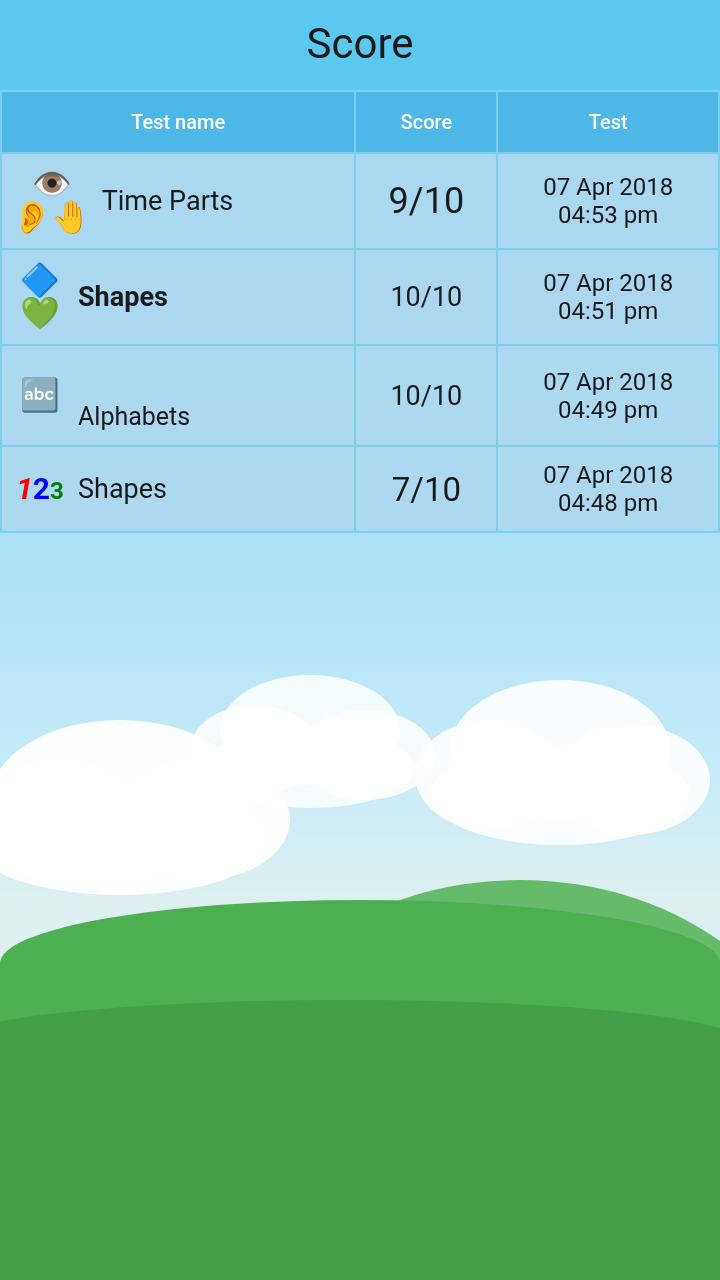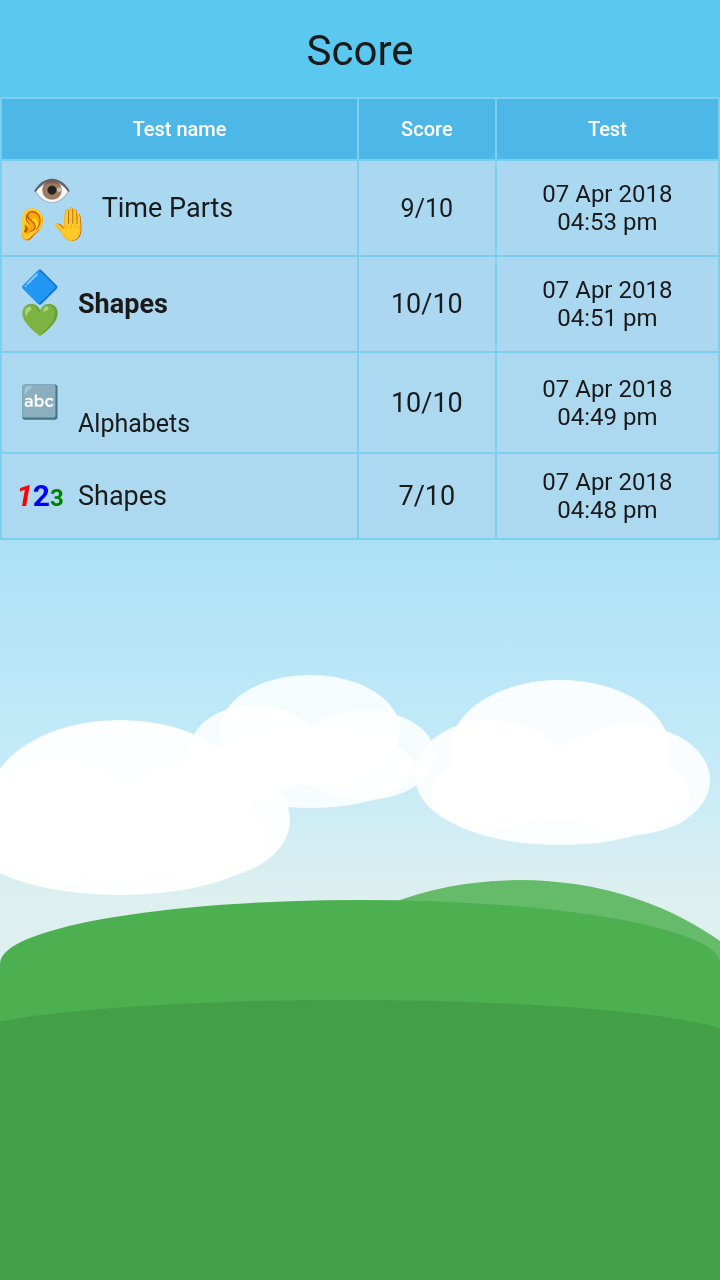--- a/index.html
+++ b/index.html
@@ -59,21 +59,21 @@
       right: -100px;
       width: 600px;
       height: 300px;
       background: #66BB6A;
       border-radius: 50% 50% 0 0 / 80% 80% 0 0;
     }
 
     
     .content {
       position: absolute;
-      top: 8px; left: 0;
+      top: 1px; left: 0;
       width: 100%;
       z-index: 10;
     }
 
     
     .header {
       width: 100%;
       background: #5BC8F0;
       padding: 18px 0 22px 0;
       text-align: center;
@@ -160,21 +160,21 @@
       </tr>
     </thead>
     <tbody id="table-body">
     <tr>
           <td style="text-align: left; padding-left: 10px;">
             <div style="display: flex; align-items: center; gap: 10px;">
               <span style="min-width: 56px; text-align: center;"><span style="font-size:32px; line-height:1;">👁️<br>👂🤚</span></span>
               <span style="font-size: 27px;">Time Parts</span>
             </div>
           </td>
-          <td style="font-size: 25px; border-radius: 15px;">9/10</td>
+          <td style="font-size: 36px; border-radius: 15px;">9/10</td>
           <td style="font-size: 24px;">07 Apr 2018<br>04:53 pm</td>
         </tr>
         <tr>
           <td style="text-align: left; padding-left: 10px;">
             <div style="display: flex; align-items: center; gap: 10px;">
               <span style="min-width: 56px; text-align: center;"><span style="font-size:32px; line-height:1;">🔷<br>💚</span></span>
               <span style="font-size: 27px; font-weight: bold;">Shapes</span>
             </div>
           </td>
           <td style="font-size: 27px;">10/10</td>
@@ -190,18 +190,18 @@
           <td style="font-size: 27px;">10/10</td>
           <td style="font-size: 24px;">07 Apr 2018<br>04:49 pm</td>
         </tr>
         <tr>
           <td style="text-align: left; padding-left: 10px; margin-left: 44px;">
             <div style="display: flex; align-items: center; gap: 10px;">
               <span style="min-width: 56px; text-align: center;"><span style="font-size:30px; line-height:1;"><span style="color:red;font-weight:bold;font-style:italic;">1</span><span style="color:blue;font-weight:bold;">2</span><span style="color:green;font-weight:bold;font-size:24px;">3</span></span></span>
               <span style="font-size: 27px;">Shapes</span>
             </div>
           </td>
-          <td style="font-size: 27px;">7/10</td>
+          <td style="font-size: 33px;">7/10</td>
           <td style="font-size: 24px;">07 Apr 2018<br>04:48 pm</td>
         </tr>
       </tbody>
   </table>
 </div>
 
 </body></html>

